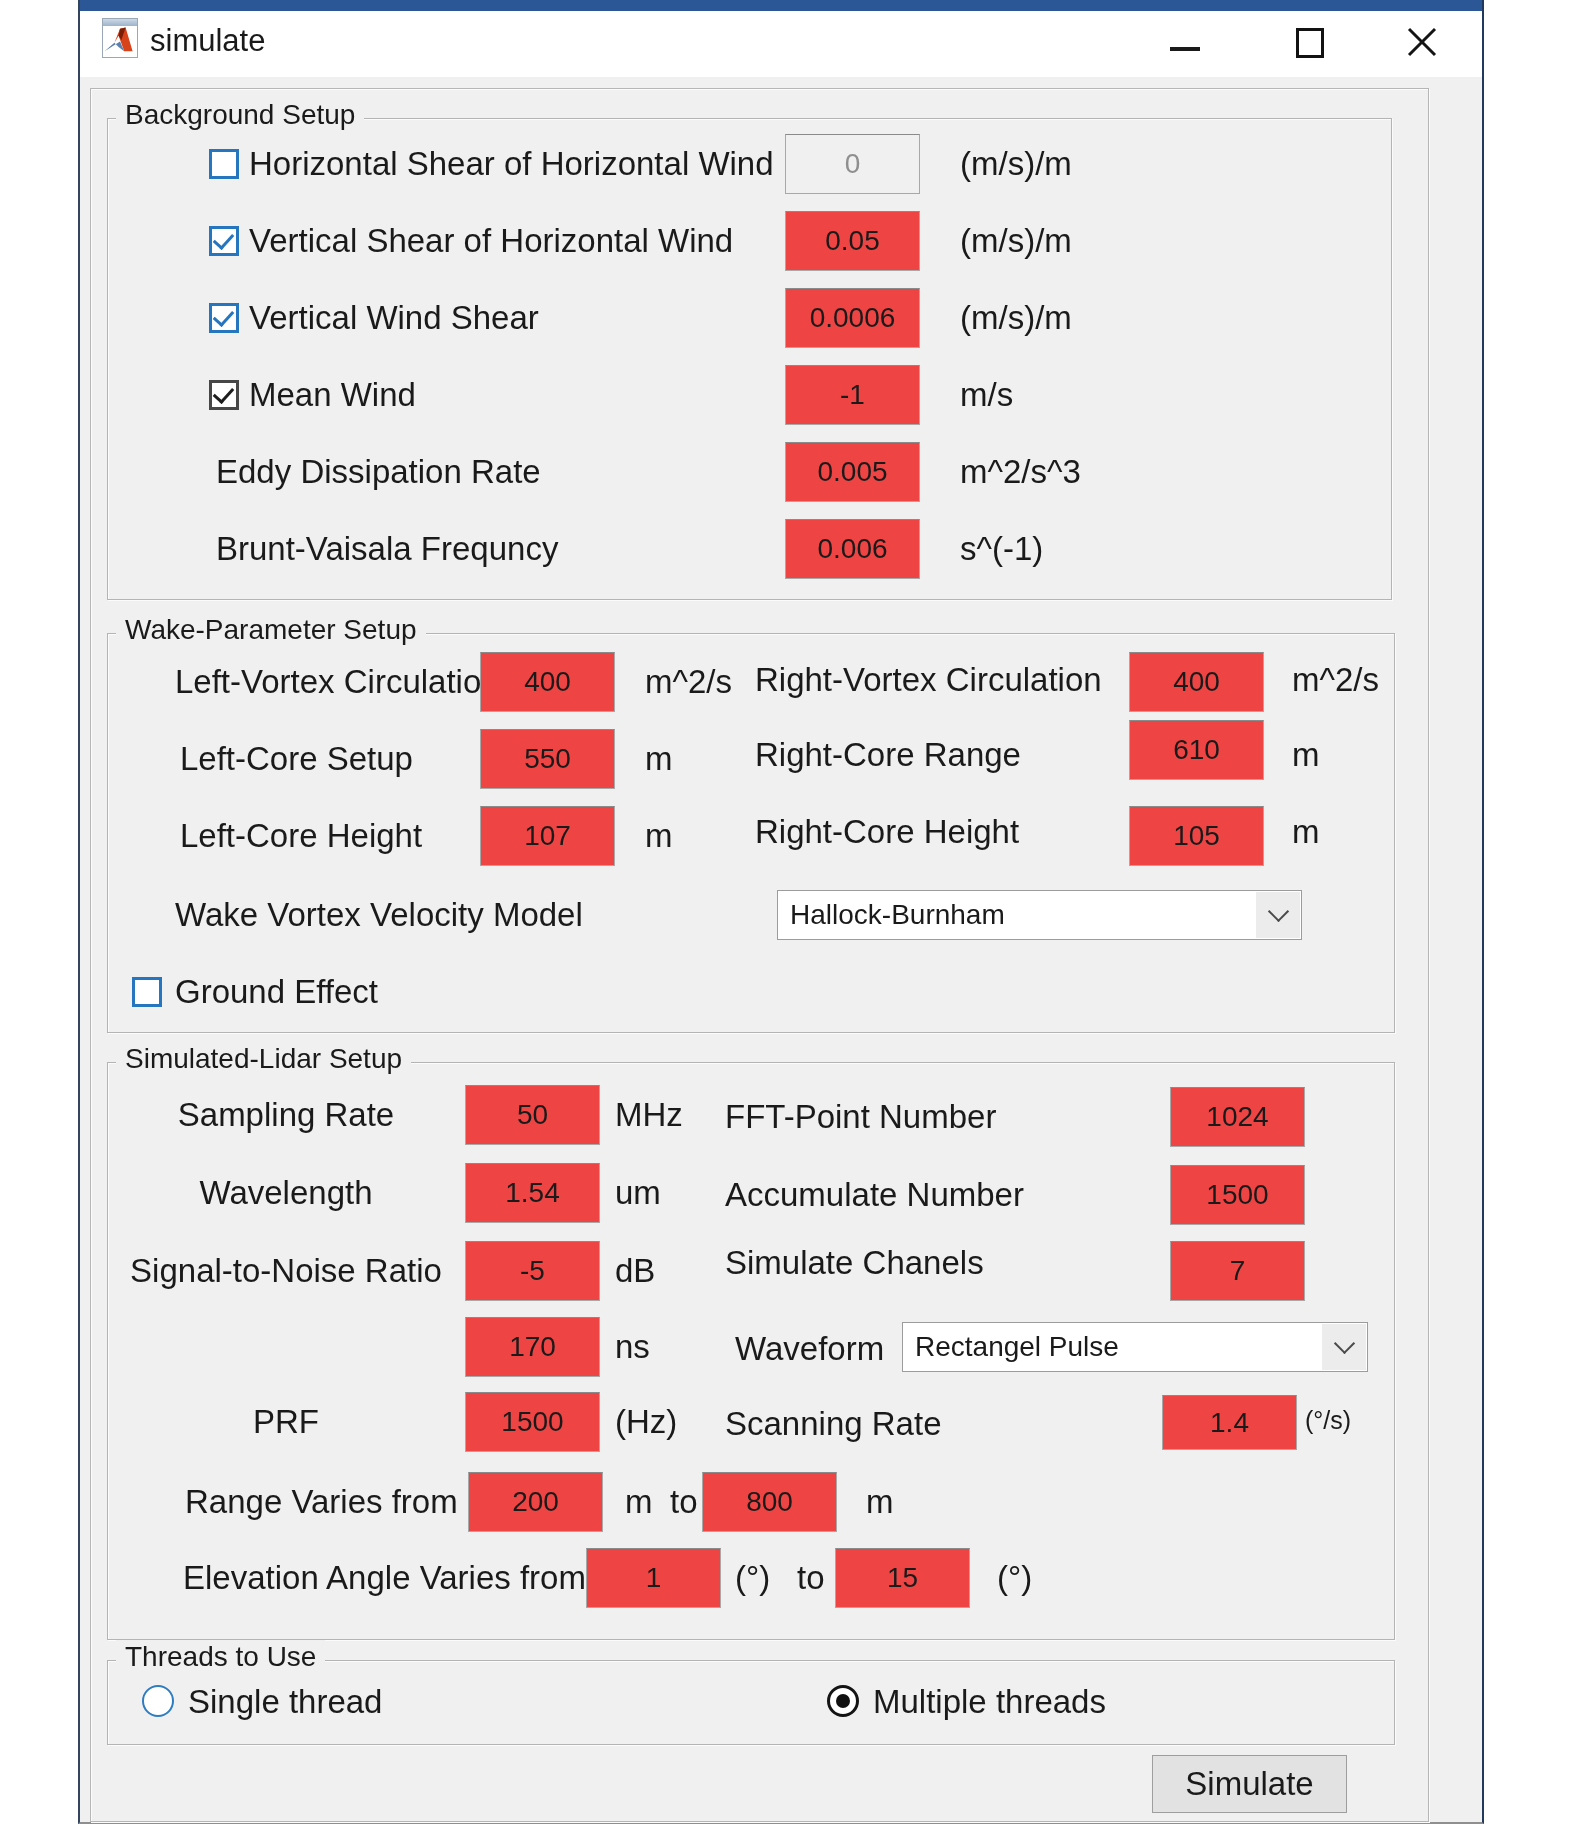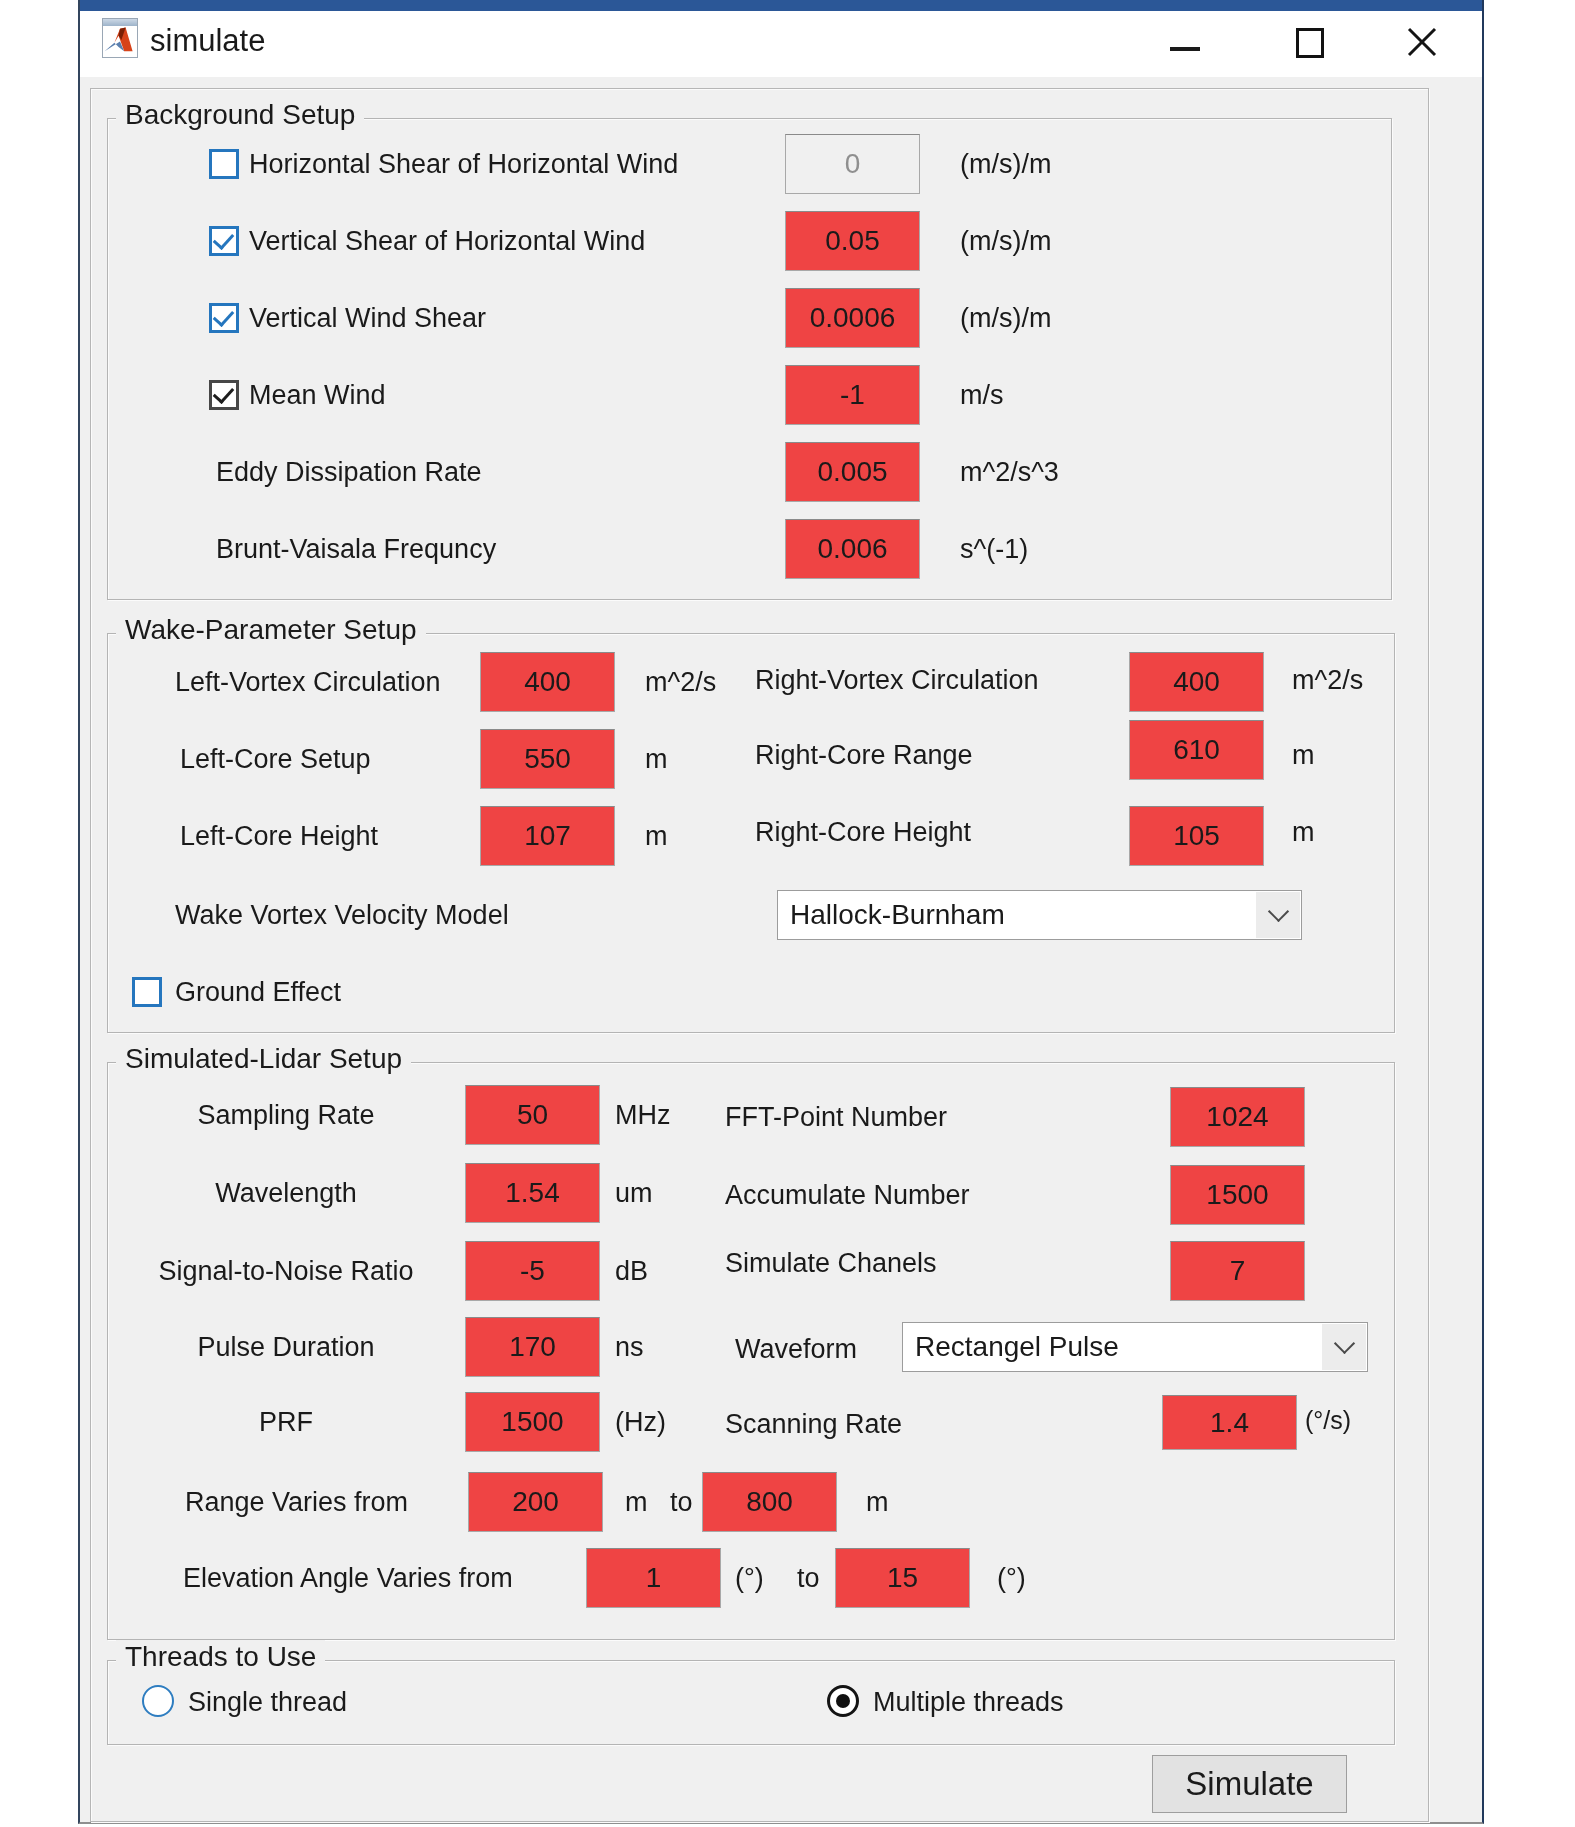--- a/index.html
+++ b/index.html
@@ -23,21 +23,21 @@
   .panel{
     position:absolute;left:10px;top:88px;width:1339px;height:1734px;box-sizing:border-box;
     border:1px solid #b6b6b6;box-shadow:1px 1px 0 #fbfbfb, inset 1px 1px 0 #fbfbfb;
   }
   .grp{
     position:absolute;box-sizing:border-box;border:1px solid #b4b4b4;
     box-shadow:1px 1px 0 #fbfbfb, inset 1px 1px 0 #fbfbfb;
   }
   .gtitle{position:absolute;left:8px;top:-21px;background:#f0f0f0;padding:0 9px;font-size:28px;line-height:34px;white-space:nowrap}
 
-  .lbl{position:absolute;font-size:27px;line-height:32px;white-space:nowrap}
+  .lbl{position:absolute;font-size:33px;line-height:32px;white-space:nowrap}
   .lbl.ctr{text-align:center}
   .field{
     position:absolute;width:135px;height:60px;box-sizing:border-box;background:#ef4444;
     border:1px solid #a8a8a8;border-top-color:#8a8a8a;
     font-size:28px;display:flex;align-items:center;justify-content:center;white-space:nowrap;
   }
   .field.disabled{background:#f0f0f0;color:#8f8f8f}
   .cb{position:absolute;width:30px;height:30px;box-sizing:border-box;border:3px solid #2576be;background:#fff}
   .cb.dark{border-color:#474747}
   .cb.checked::after{
@@ -167,21 +167,20 @@
   <span class="lbl" style="left:535px;top:1177px">um</span>
   <span class="lbl" style="left:645px;top:1179px">Accumulate Number</span>
   <span class="field" style="left:1090px;top:1165px">1500</span>
 
   <span class="lbl ctr" style="left:16px;top:1255px;width:380px">Signal-to-Noise Ratio</span>
   <span class="field" style="left:385px;top:1241px">-5</span>
   <span class="lbl" style="left:535px;top:1255px">dB</span>
   <span class="lbl" style="left:645px;top:1247px">Simulate Chanels</span>
   <span class="field" style="left:1090px;top:1241px">7</span>
 
-  <span class="lbl ctr" style="left:16px;top:1331px;width:380px">Pulse Duration</span>
   <span class="field" style="left:385px;top:1317px">170</span>
   <span class="lbl" style="left:535px;top:1331px">ns</span>
   <span class="lbl" style="left:655px;top:1333px">Waveform</span>
   <div class="dd" style="left:822px;top:1322px;width:466px;height:50px">
     <span class="ddtext">Rectangel Pulse</span>
     <span class="ddbtn">
         <span class="chev"></span>
       </span>
   </div>
 

